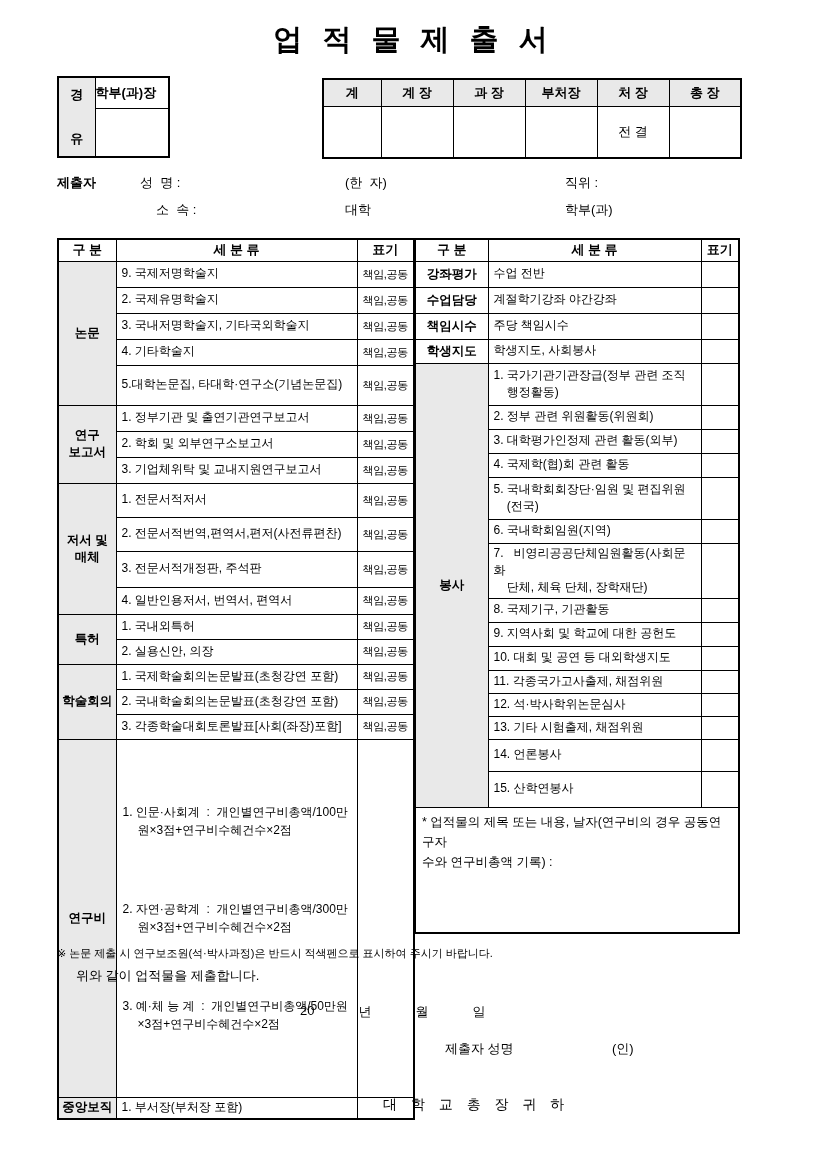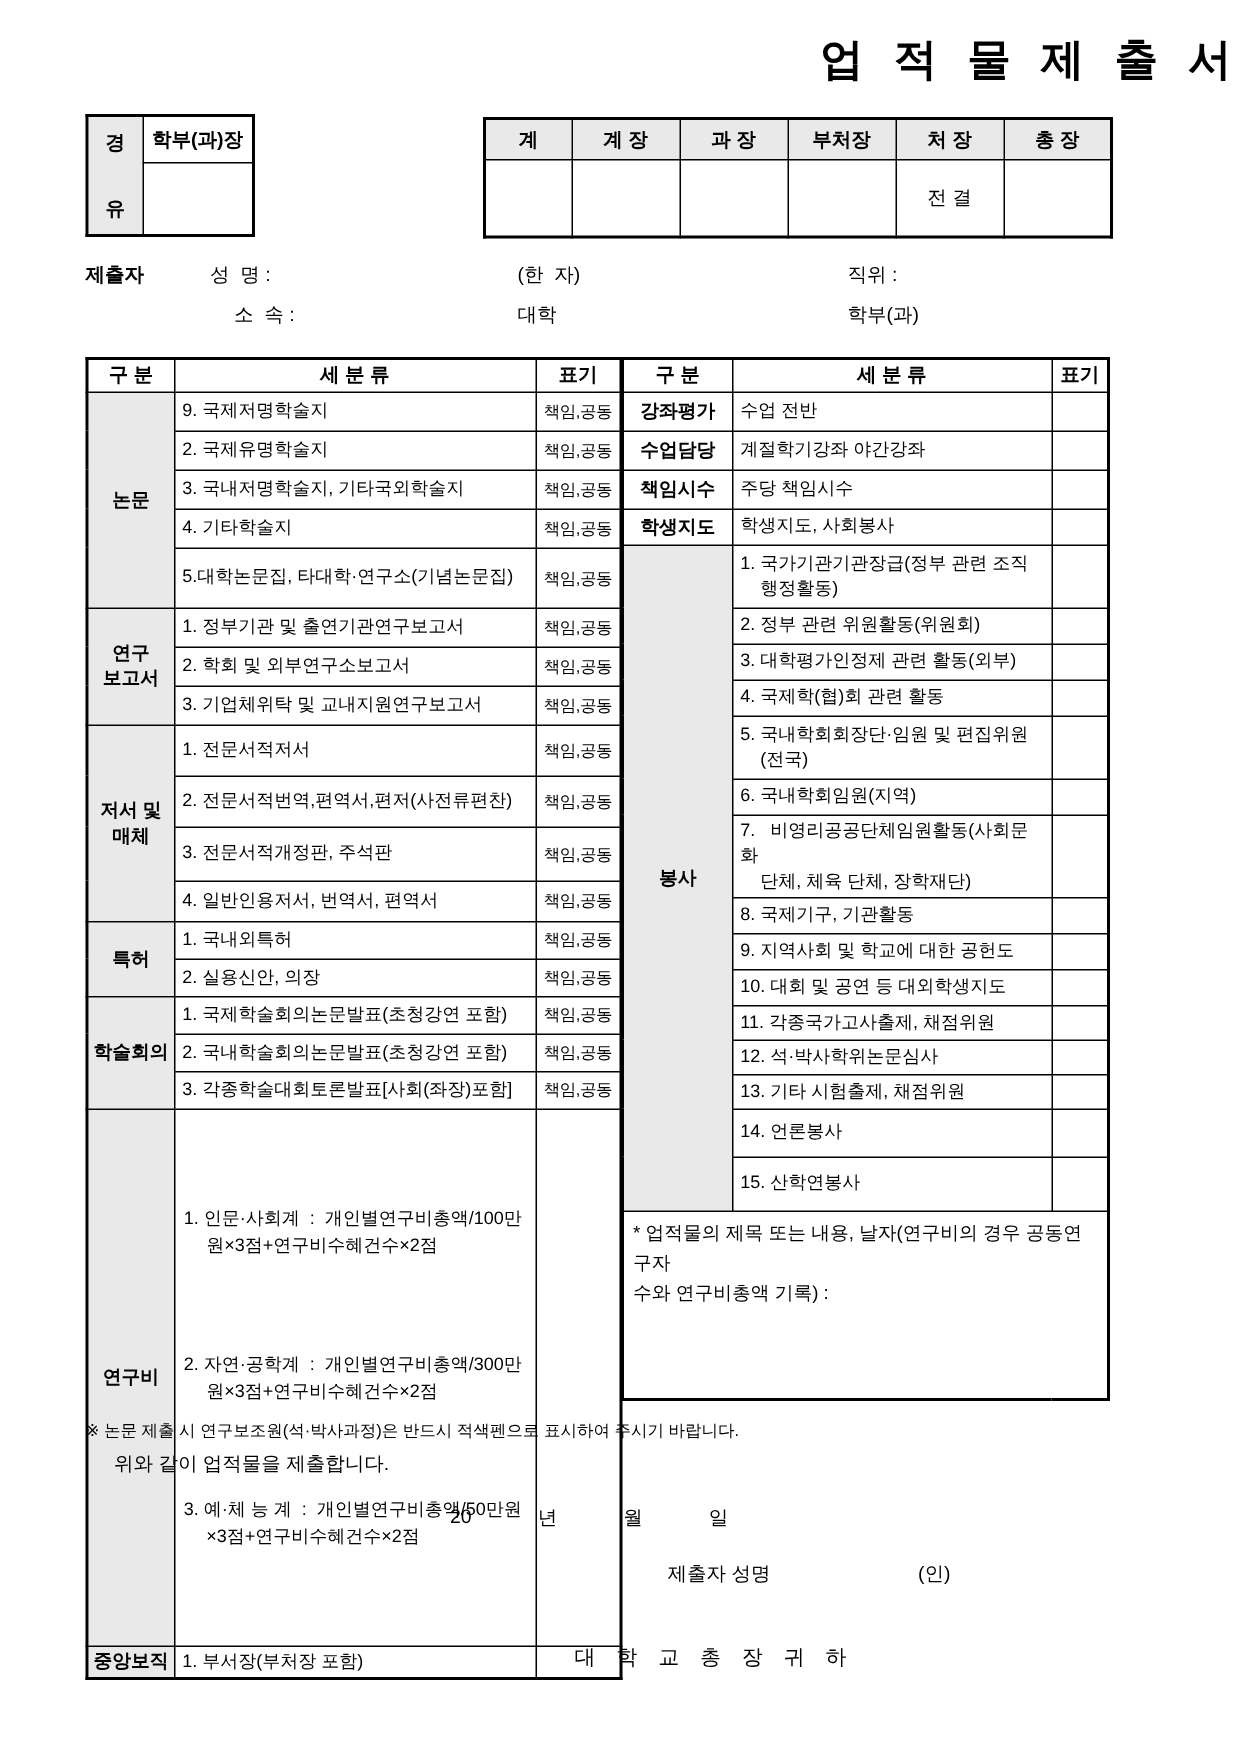--- a/index.html
+++ b/index.html
@@ -3,31 +3,31 @@
 <meta charset="utf-8">
 <style>
   * { margin:0; padding:0; box-sizing:border-box; }
   html,body { background:#ffffff; }
   .page {
     position:relative; width:827px; height:1169px; background:#fff; color:#000;
     font-family:"Liberation Sans","DejaVu Sans",sans-serif; overflow:hidden;
   }
   .title {
     position:absolute; top:20px; left:0; width:100%;
-    text-align:right; font-size:29px; font-weight:bold; letter-spacing:6px;
+    text-align:center; font-size:29px; font-weight:bold; letter-spacing:6px;
   }
   table { border-collapse:collapse; table-layout:fixed; }
   td { border:1px solid #000; font-size:12px; overflow:hidden; }
   .gray { background:#e9e9e9; }
 
   
   .route-box { position:absolute; left:57px; top:76px; width:111px; border:2px solid #000; }
   .route-side { width:37px; text-align:center; font-size:13px; font-weight:bold; }
   .route-side .stack { display:flex; flex-direction:column; justify-content:space-between; height:70px; padding:4px 0; }
-  .route-hdr { height:31px; text-align:center; font-size:13px; font-weight:bold; }
+  .route-hdr { height:31px; text-align:left; font-size:13px; font-weight:bold; }
   .route-blank { height:49px; }
 
   
   .approval { position:absolute; left:322px; top:78px; width:418px; border:2px solid #000; }
   .approval td { text-align:center; }
   .approval .hd { height:27px; font-size:13px; font-weight:bold; }
   .approval .vl { height:52px; font-size:13px; }
 
   
   .abs { position:absolute; font-size:13px; white-space:pre; }

